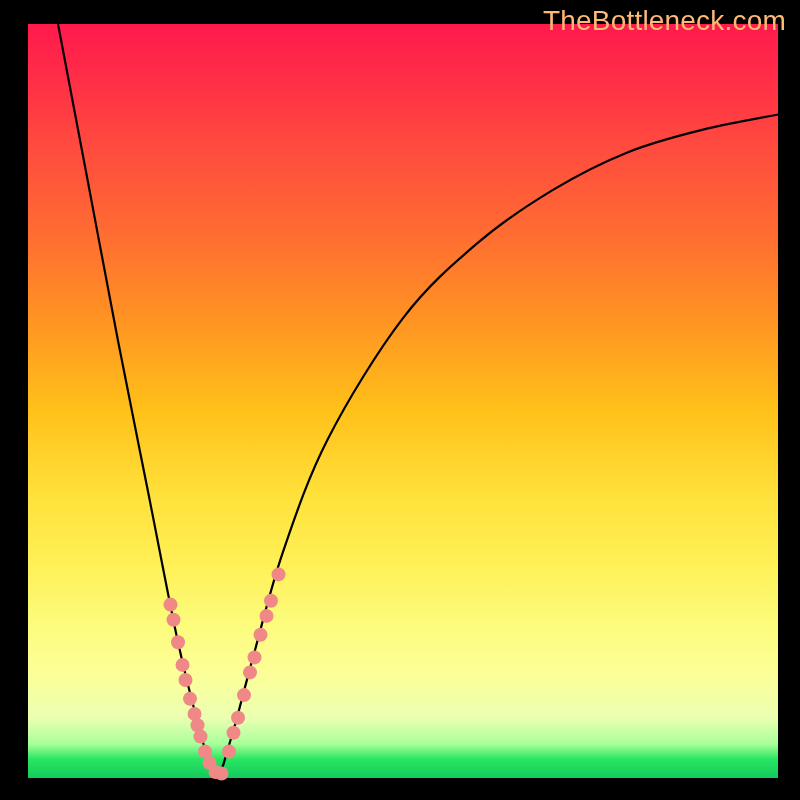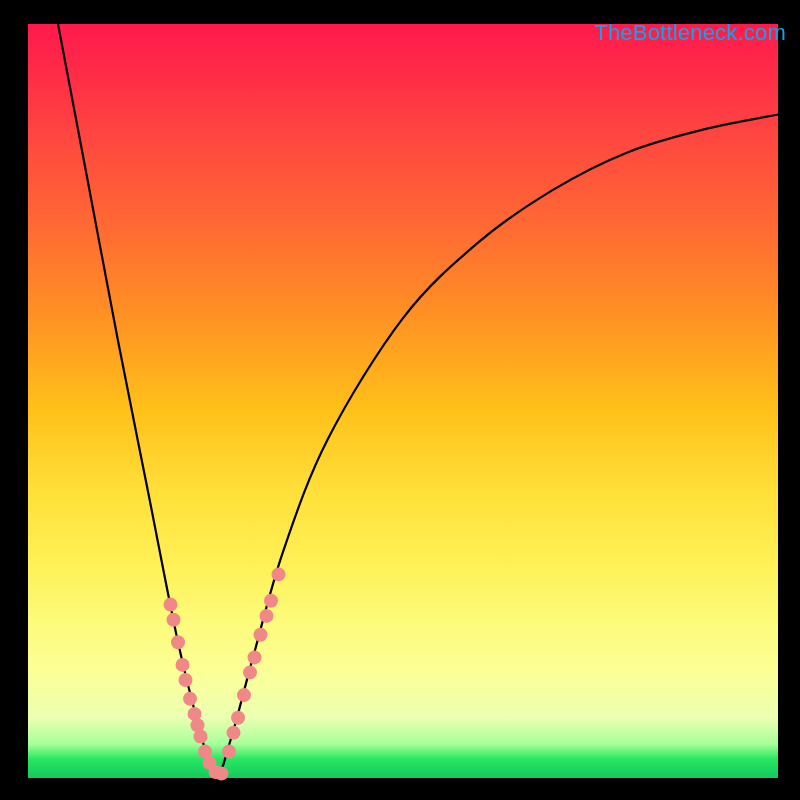--- a/index.html
+++ b/index.html
@@ -38,24 +38,24 @@
       #fcfc7e 80%,
       #fcff97 86%,
       #ecffb2 92%,
       #a7ff9a 95.5%,
       #28e661 97.5%,
       #14c95c 100%
     );
   }
   .watermark {
     position: absolute;
-    top: 20px;
+    top: 5px;
     right: 14px;
-    color: #0ea5e9;
-    font-size: 22px;
+    color: #fdba74;
+    font-size: 28px;
     font-weight: 400;
     letter-spacing: 0.2px;
     user-select: none;
   }
   svg.curve {
     position: absolute;
     left: 0;
     top: 0;
     width: 750px;
     height: 754px;

